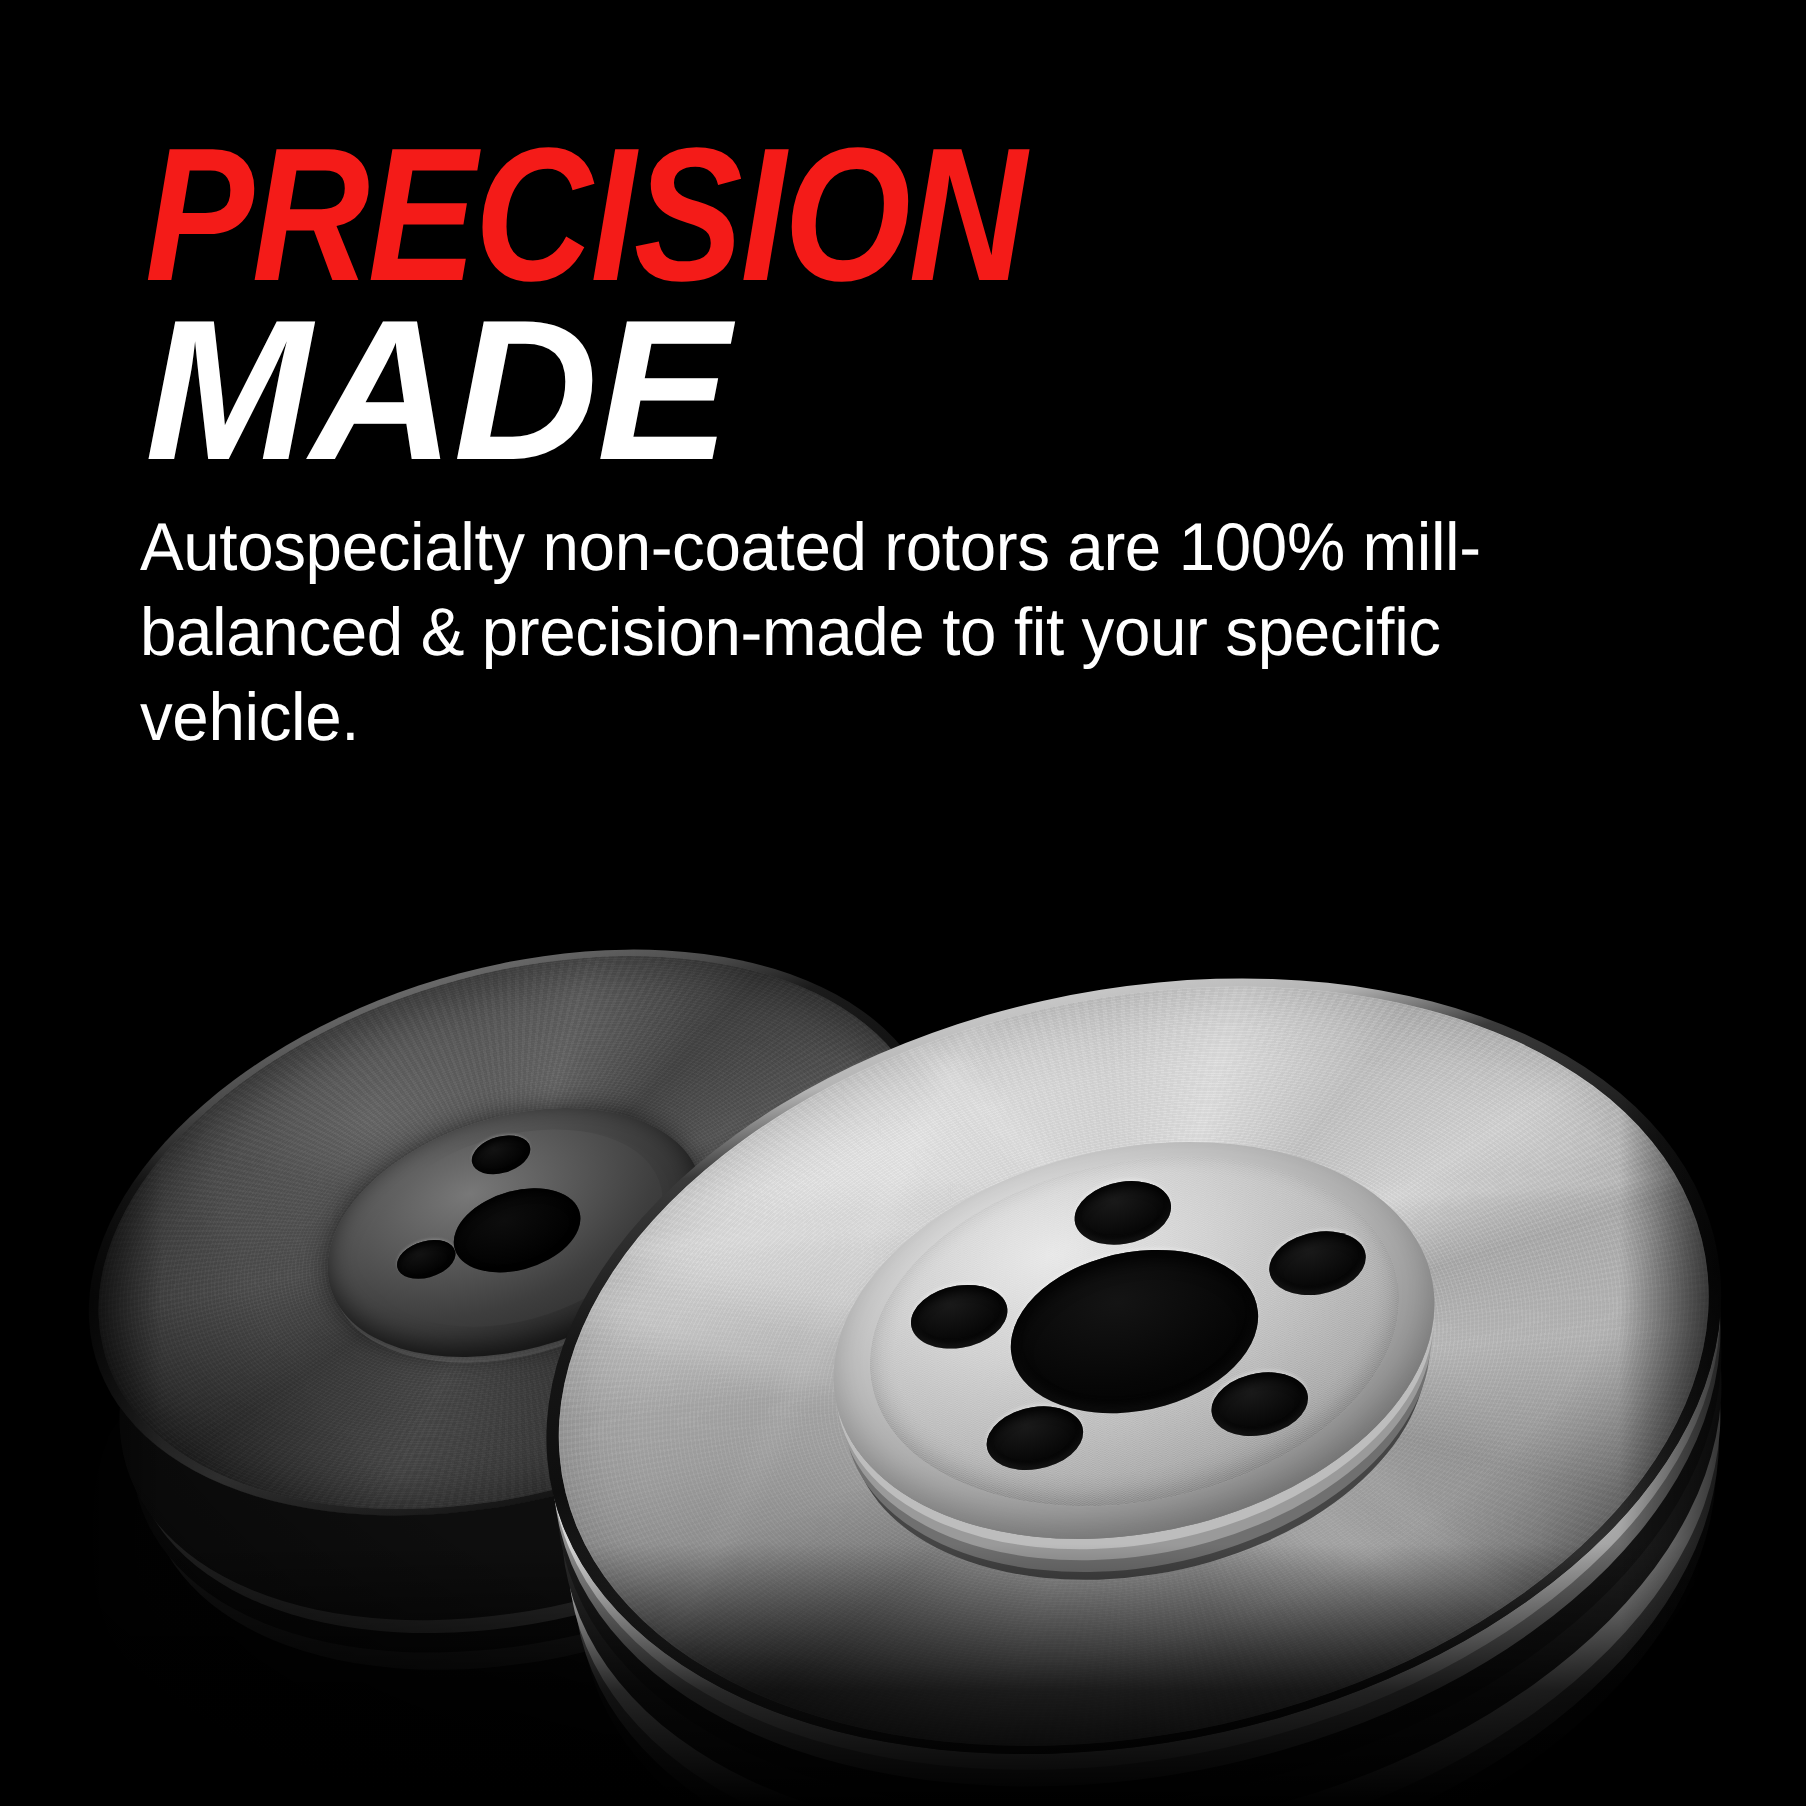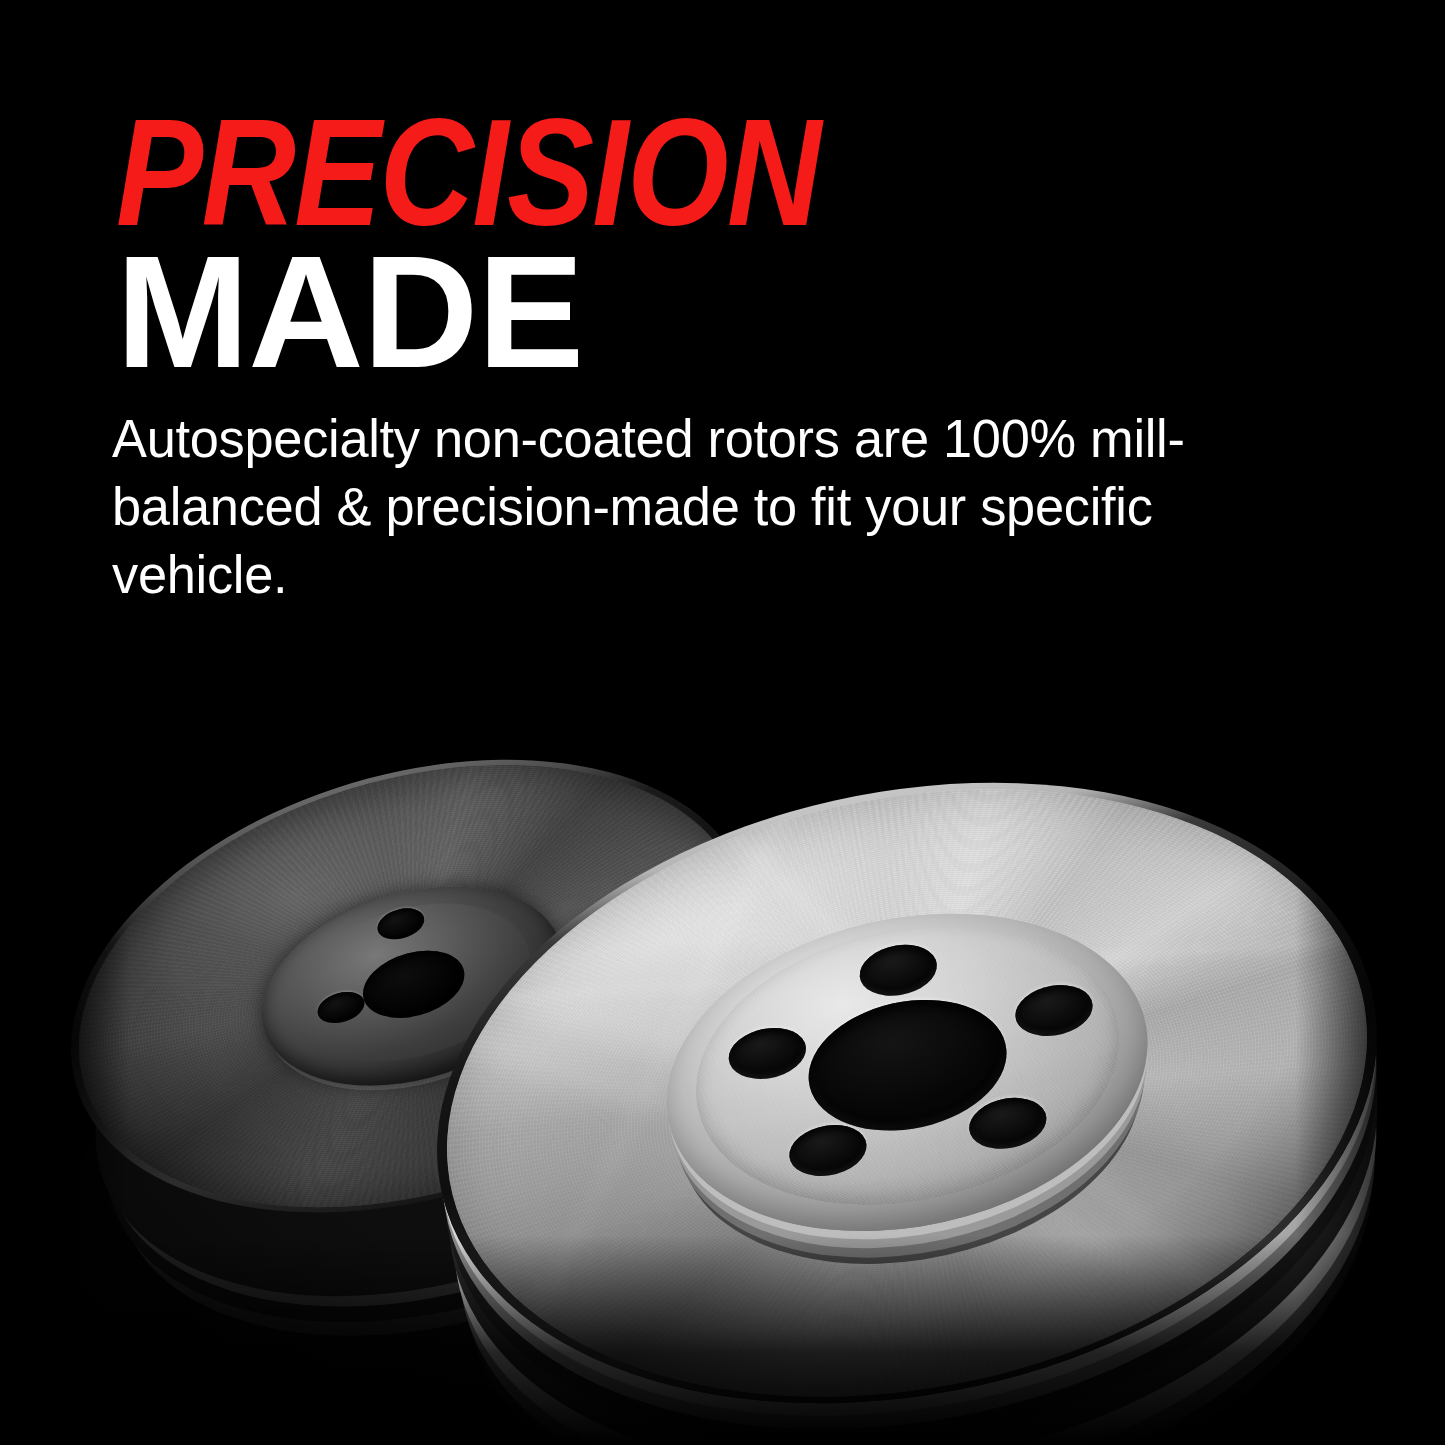--- a/index.html
+++ b/index.html
@@ -33,20 +33,21 @@
     color: #f41b18;
     transform: scaleX(0.86);
     transform-origin: left top;
     white-space: nowrap;
     margin: 0;
     padding: 0;
   }
   .headline-2 {
     font-family: "Liberation Sans", sans-serif;
     font-weight: bold;
+    font-style: italic;
     font-size: 160px;
     line-height: 0.86;
     letter-spacing: -1px;
     color: #ffffff;
     transform: scaleX(1.0);
     transform-origin: left top;
     white-space: nowrap;
     margin: 0;
     margin-top: 6px;
     padding: 0;

